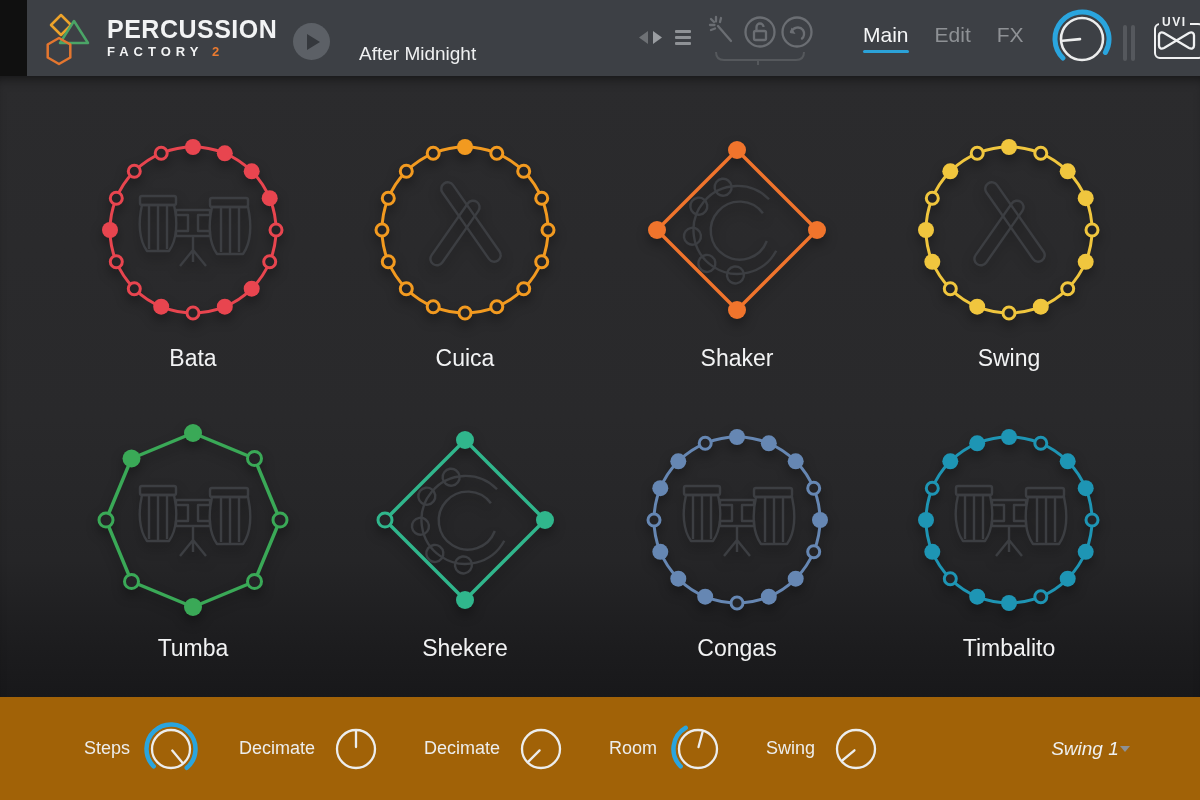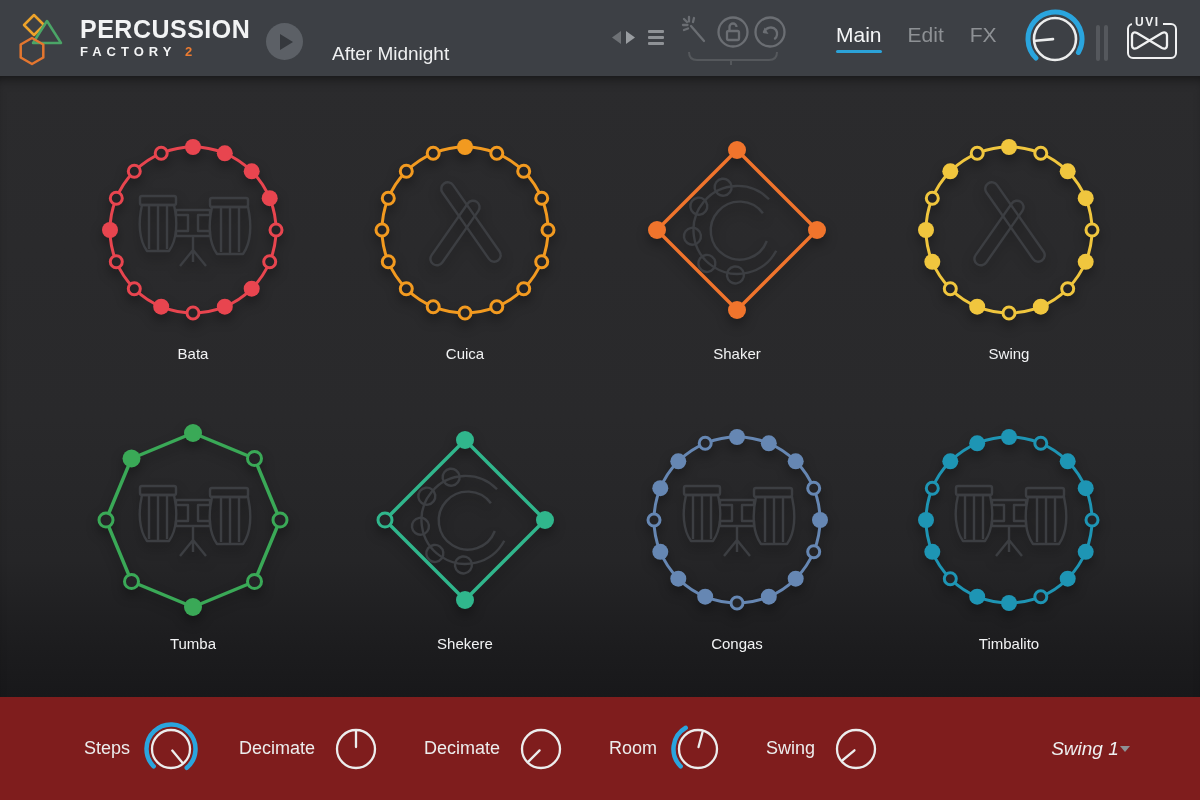--- a/index.html
+++ b/index.html
@@ -1,21 +1,21 @@
 <!DOCTYPE html>
 <html><head>
 <meta charset="utf-8">
 <style>
   html,body{margin:0;padding:0;background:#101010;}
   body{width:1200px;height:800px;font-family:"Liberation Sans","DejaVu Sans",sans-serif;overflow:hidden;
        -webkit-font-smoothing:antialiased;}
   .app{width:1200px;height:800px;display:flex;flex-direction:column;position:relative;}
 
   
-  .header{height:76px;background:#3d4045;position:relative;flex:none;z-index:2;}
+  .header{height:76px;background:#3d4045;position:relative;flex:none;z-index:2;margin-left:27px;}
   .logo{position:absolute;left:16px;top:9px;display:flex;align-items:center;}
   .logo-mark{width:52px;height:58px;}
   .logo-text{margin-left:12px;display:flex;flex-direction:column;}
   .logo-title{color:#f2f3f4;font-size:25px;font-weight:bold;letter-spacing:.5px;line-height:26px;transform:scaleY(1.04);}
   .logo-sub{color:#f2f3f4;font-size:13px;font-weight:bold;letter-spacing:5px;line-height:16px;margin-top:2px;}
   .logo-sub .num{color:#ec7b30;}
   .play-btn{position:absolute;left:266px;top:23px;width:37px;height:37px;border-radius:50%;background:#5c6066;
             display:flex;align-items:center;justify-content:center;cursor:pointer;}
   .play-tri{width:0;height:0;border-left:13px solid #35383d;border-top:8px solid transparent;border-bottom:8px solid transparent;margin-left:4px;}
   .preset-name{position:absolute;left:332px;top:16px;height:76px;display:flex;align-items:center;color:#eff0f1;font-size:19px;}
@@ -35,24 +35,24 @@
   .uvi-text{position:absolute;top:-8px;left:3px;background:#3d4045;padding:0 3px;color:#f0f1f2;
             font-size:12px;font-weight:bold;letter-spacing:1.5px;line-height:11px;}
 
   
   .main{flex:1;position:relative;
         background:linear-gradient(180deg,#2b2b2d 0%,#29292b 55%,#252527 78%,#1c1c1e 92%,#18181a 100%);
         box-shadow:inset 0 9px 12px -7px rgba(0,0,0,.55);}
   .pad-grid{position:absolute;left:57px;top:42px;display:grid;grid-template-columns:repeat(4,272px);grid-auto-rows:290px;}
   .pad-cell{display:flex;flex-direction:column;align-items:center;cursor:pointer;}
   .pad-svg{width:224px;height:224px;filter:drop-shadow(0 6px 6px rgba(0,0,0,.33));}
-  .pad-label{margin-top:3px;color:#f2f3f4;font-size:15px;}
+  .pad-label{margin-top:3px;color:#f2f3f4;font-size:23px;}
 
   
-  .footer{height:103px;background:#7f1d1d;flex:none;display:flex;align-items:center;padding-left:84px;box-sizing:border-box;z-index:2;}
+  .footer{height:103px;background:#a16207;flex:none;display:flex;align-items:center;padding-left:84px;box-sizing:border-box;z-index:2;}
   .knob-group{display:flex;align-items:center;margin-right:40px;}
   .knob-label{color:#eceded;font-size:18px;margin-right:13px;}
   .knob-svg{cursor:pointer;}
   .swing-select{margin-left:auto;margin-right:34px;width:150px;display:flex;align-items:center;justify-content:center;cursor:pointer;font-style:italic;}
   .swing-value{color:#eef0f1;font-size:19px;}
 </style>
 </head>
 <body>
 
 <div class="app">

